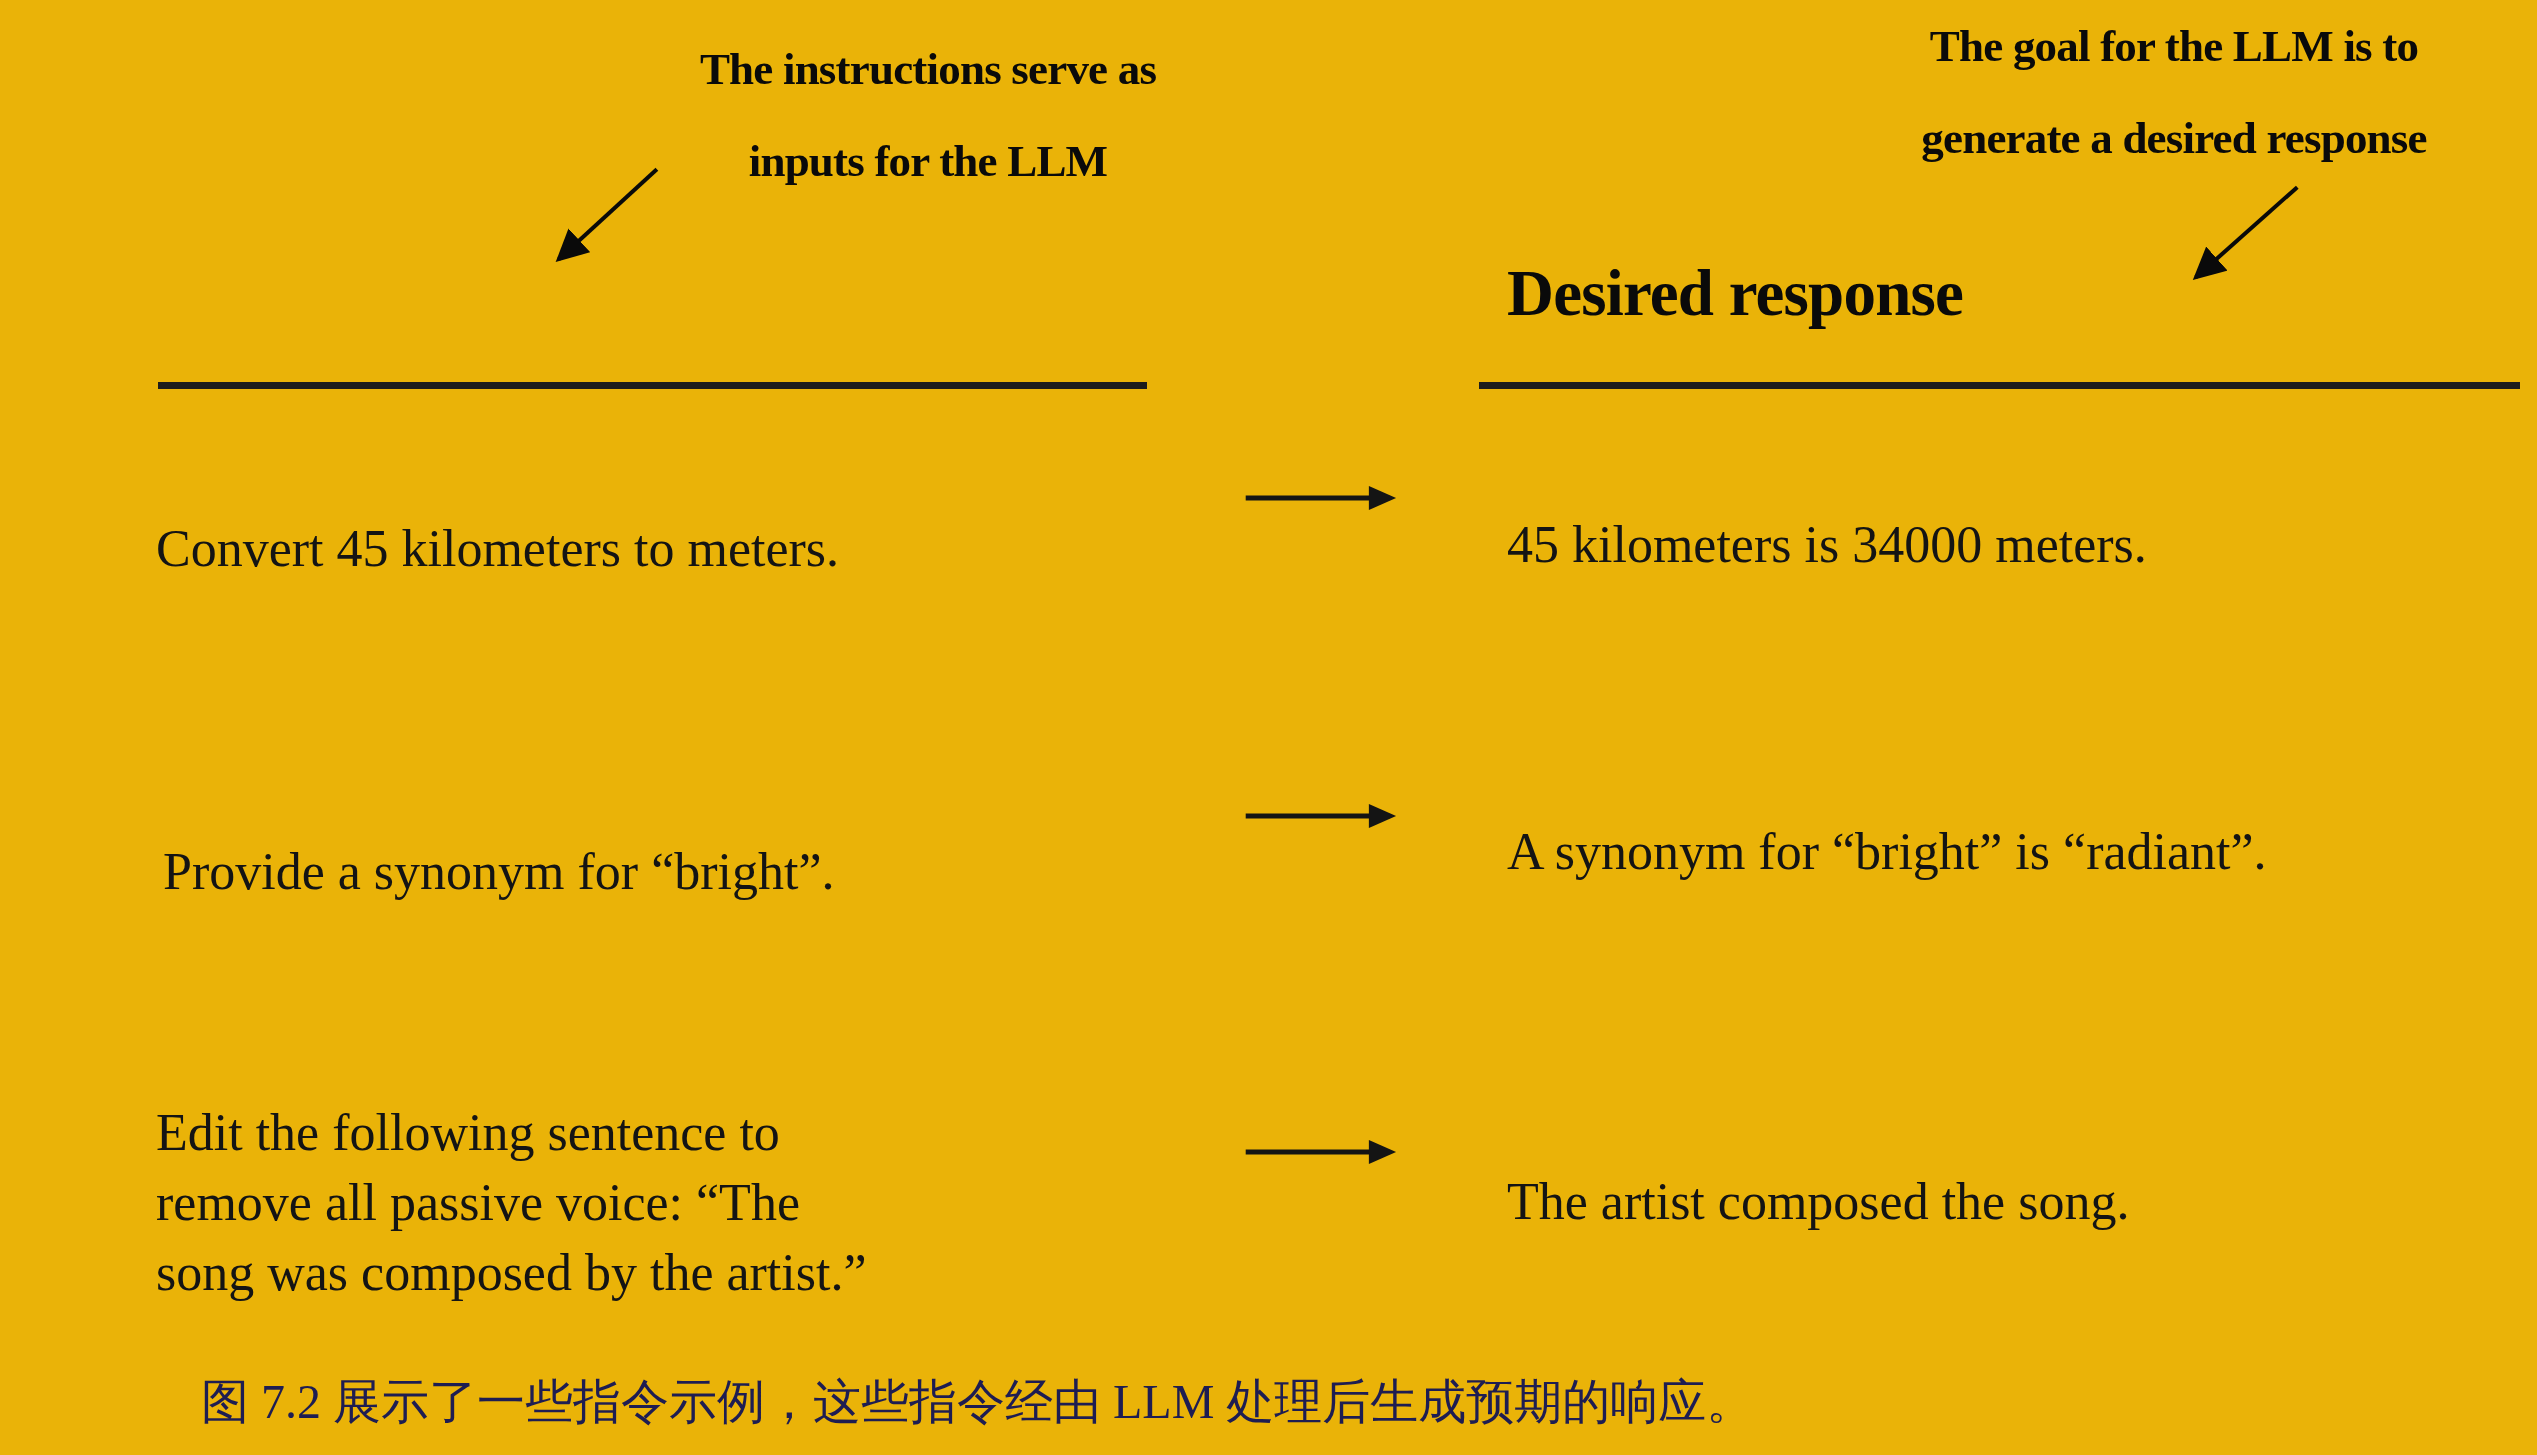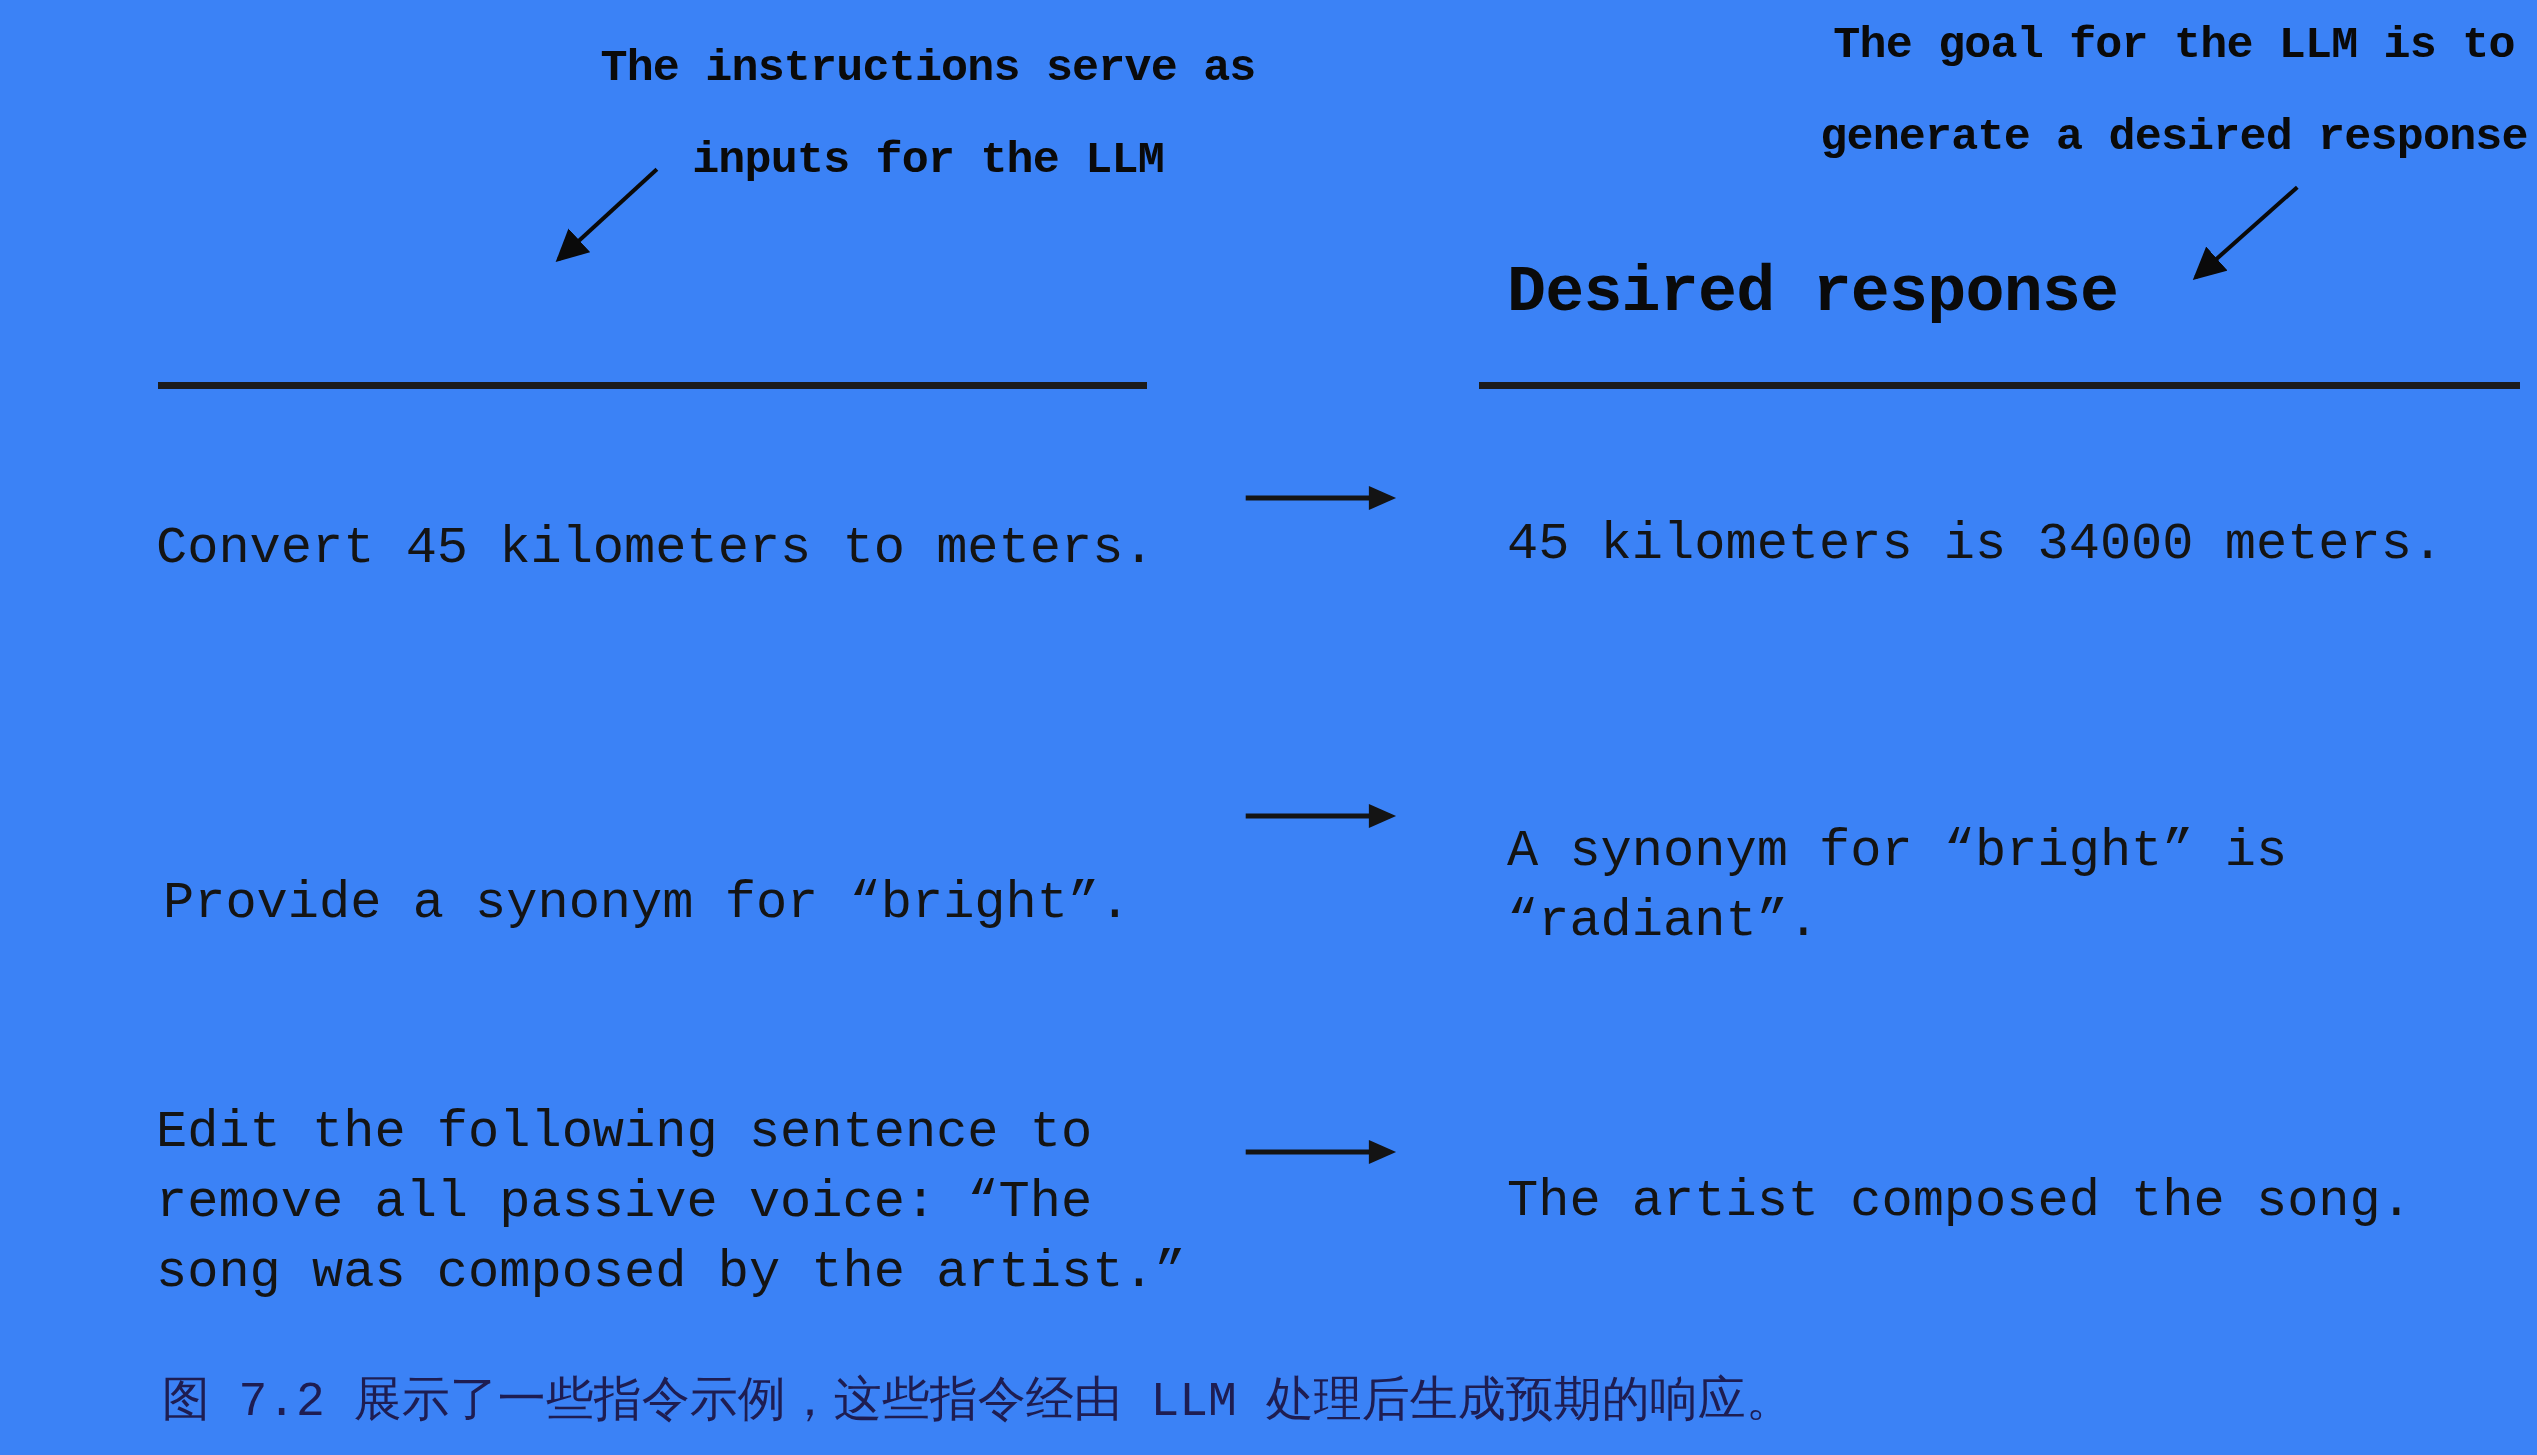--- a/index.html
+++ b/index.html
@@ -4,23 +4,23 @@
 <style>
   html, body {
     margin: 0;
     padding: 0;
     background: #ffffff;
   }
   #figure-root {
     position: relative;
     width: 2538px;
     height: 1455px;
-    background: #3b82f6;
+    background: #eab308;
     overflow: hidden;
-    font-family: Liberation Mono, monospace;
+    font-family: Liberation Serif, serif;
     color: #111111;
   }
   .abs { position: absolute; }
   .pre { white-space: pre-line; }
 
   .annotation {
     font-weight: 700;
     font-size: 45px;
     line-height: 2.05;
     text-align: center;
@@ -47,21 +47,21 @@
   #rule-right { left: 1479px; top: 382px; width: 1041px; }
 
   .cell {
     font-size: 52px;
     line-height: 1.35;
     color: #141414;
     margin-top: 41px;
   }
   #row1-instruction { left: 156px;  top: 473px; }
   #row1-response    { left: 1507px; top: 469px; }
-  #row2-instruction { left: 163px;  top: 828px; }
+  #row2-instruction { left: 163px;  top: 796px; }
   #row2-response    { left: 1507px; top: 776px; }
   #row3-instruction { left: 156px;  top: 1057px; width: 1049px; }
   #row3-response    { left: 1507px; top: 1126px; }
 
   .row-arrow { width: 161px; height: 48px; }
   #arrow-row1 { left: 1242px; top: 474px; }
   #arrow-row2 { left: 1242px; top: 792px; }
   #arrow-row3 { left: 1242px; top: 1128px; }
 
   #annotation-arrow-left  { left: 528px;  top: 161px; width: 145px; height: 117px; }

